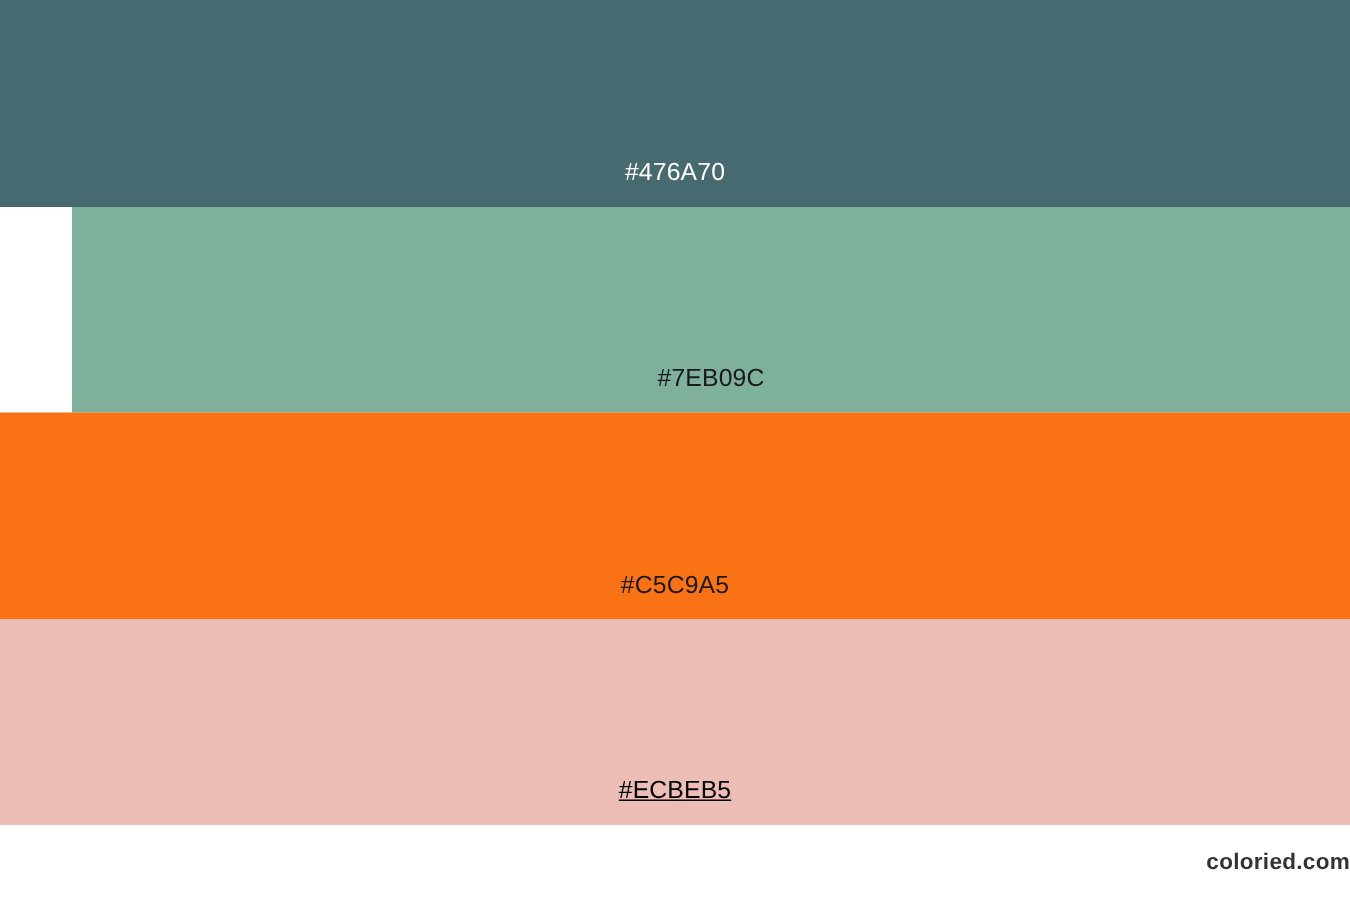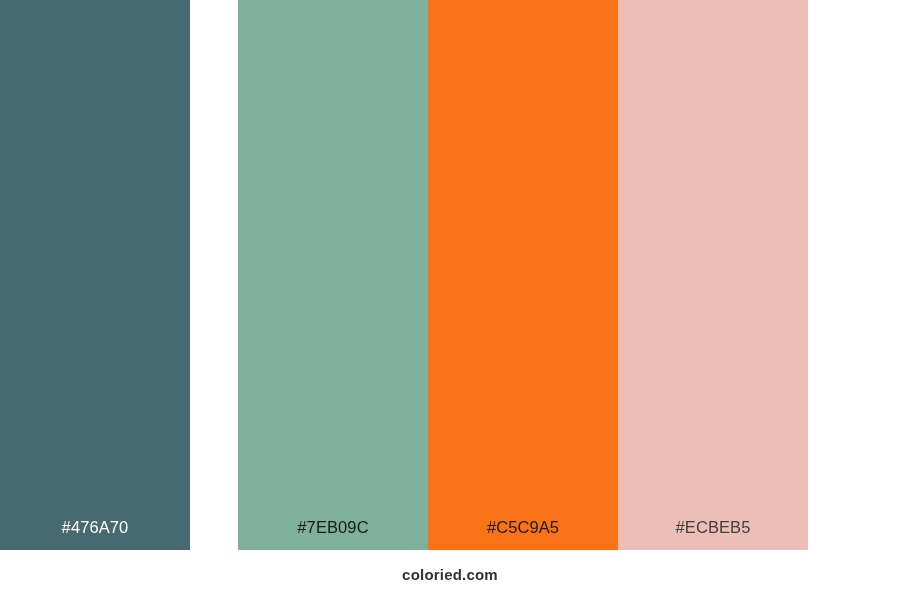--- a/index.html
+++ b/index.html
@@ -18,24 +18,24 @@
 
   #palette-page {
     width: 900px;
     height: 600px;
     display: flex;
     flex-direction: column;
     background: #ffffff;
   }
 
   #swatch-strip {
-    width: 808px;
+    width: 900px;
     height: 550px;
     display: flex;
-    flex-direction: row;
+    flex-direction: column;
   }
 
   .swatch {
     flex: 1 1 180px;
     height: 550px;
     position: relative;
     display: block;
   }
 
   .swatch-label {
@@ -51,21 +51,21 @@
     line-height: 20px;
     white-space: nowrap;
   }
 
   #footer-bar {
     width: 900px;
     height: 50px;
     background: #ffffff;
     display: flex;
     align-items: center;
-    justify-content: center;
+    justify-content: flex-end;
   }
 
   #site-credit {
     font-family: "Liberation Sans", sans-serif;
     font-size: 15px;
     font-weight: 700;
     color: #333333;
     letter-spacing: 0.2px;
     line-height: 18px;
   }
@@ -84,21 +84,21 @@
 
     <div class="swatch" style="background-color: rgb(126, 176, 156); margin-left: 48px;">
       <span class="swatch-label" style="color: rgb(26, 26, 26);">#7EB09C</span>
     </div>
 
     <div class="swatch" style="background-color: #f97316;">
       <span class="swatch-label" style="color: rgb(26, 26, 26);">#C5C9A5</span>
     </div>
 
     <div class="swatch" style="background-color: rgb(236, 190, 181);">
-      <span class="swatch-label" style="color: #404040;">#ECBEB5</span>
+      <span class="swatch-label" style="color: #000000; text-decoration: underline;">#ECBEB5</span>
     </div>
 
   </div>
 
   <div id="footer-bar" style="background-color: rgb(255, 255, 255);">
     <span id="site-credit" style="color: rgb(51, 51, 51);">coloried.com</span>
   </div>
 
 </div>
 

